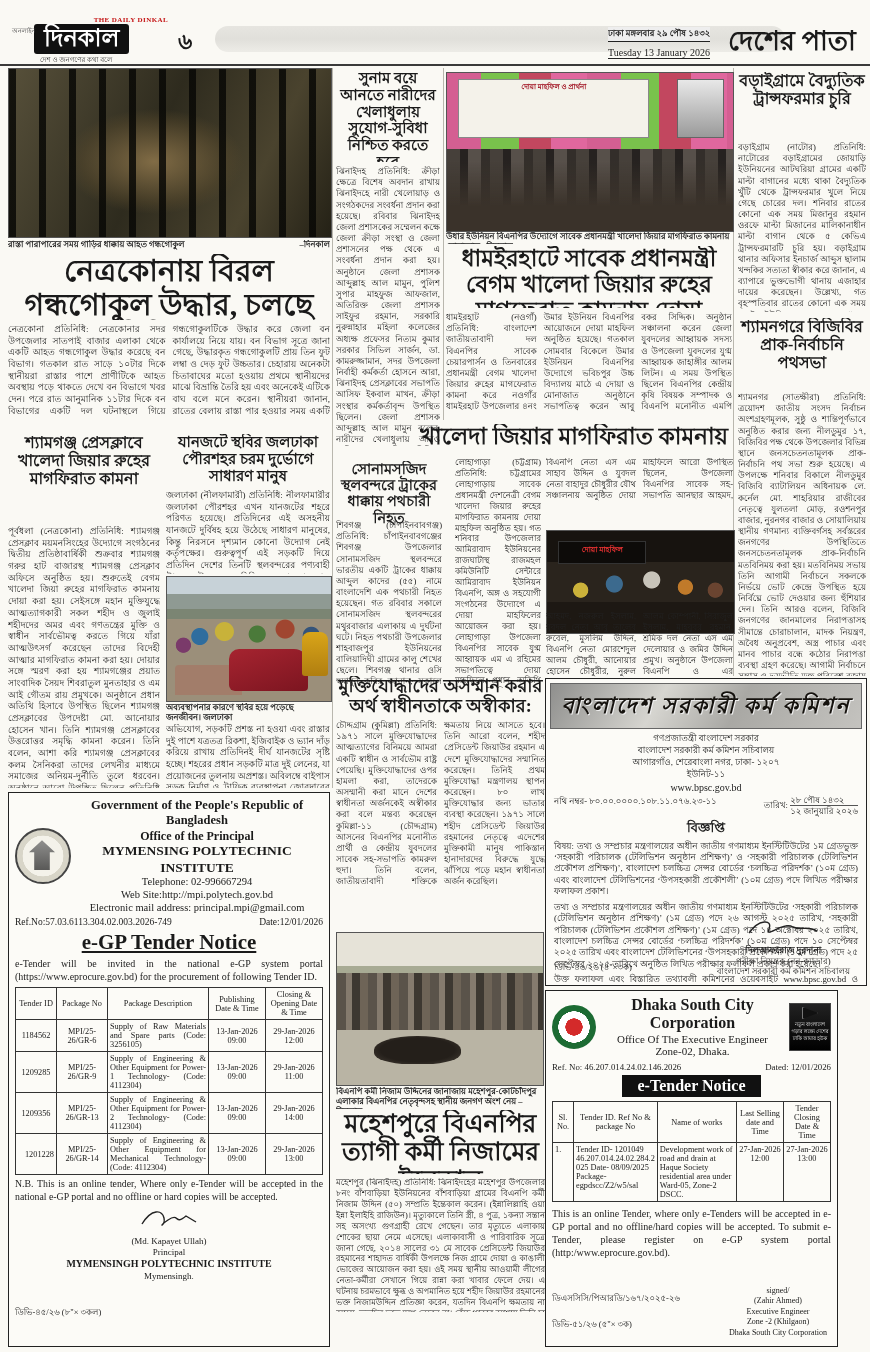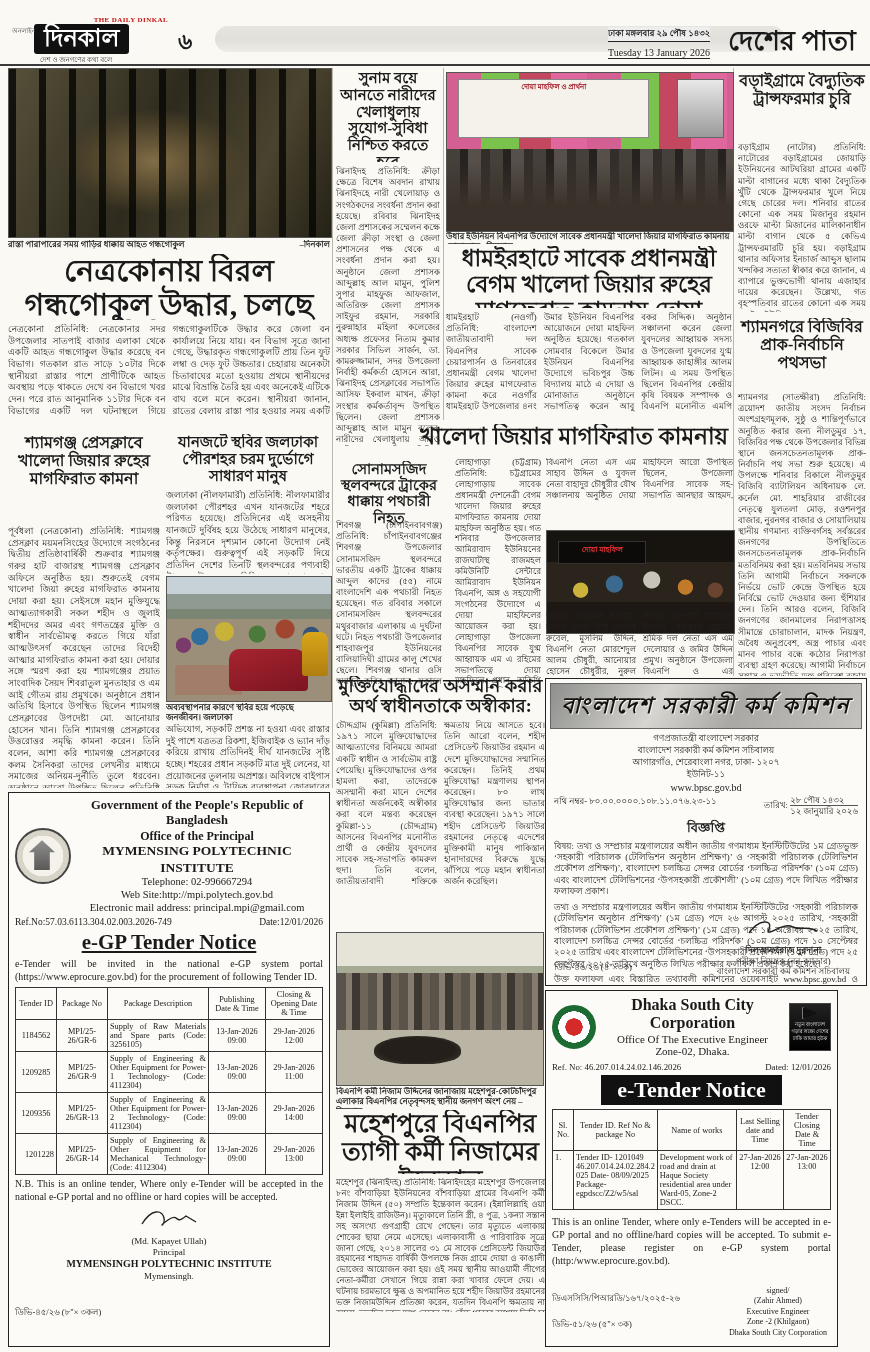--- a/index.html
+++ b/index.html
@@ -65,21 +65,21 @@
   .seal{width:52px;height:52px;border-radius:50%;border:2px solid #444;background:
      radial-gradient(circle at center,#f4f2ea 55%,#d8d5c8 56% 70%,#f4f2ea 71%);position:relative;flex:0 0 52px;}
   .seal:before{content:"";position:absolute;left:12px;top:10px;width:26px;height:30px;background:linear-gradient(180deg,#777,#333);clip-path:polygon(50% 0,100% 40%,80% 40%,80% 100%,20% 100%,20% 40%,0 40%);opacity:.8;}
   .dscc-logo{width:40px;height:40px;border-radius:50%;border:2px solid #1c6b33;background:radial-gradient(circle,#d42a2a 30%,#fff 31% 55%,#1c6b33 56%);}
   .stamp{width:40px;height:44px;background:linear-gradient(180deg,#222,#000);border:1px solid #444;color:#eee;font-size:5px;line-height:1.4;text-align:center;padding-top:2px;}
   .stamp:before{content:"";display:block;width:14px;height:10px;background:#111;border:1px solid #777;margin:1px auto 2px;clip-path:polygon(0 0,100% 50%,0 100%);}
   .sig-line{font-size:9px;line-height:1.25;text-align:center;}
   .bpsc-sign{background:linear-gradient(120deg,#8f8f8d,#d6d5d0 35%,#a9a8a4 60%,#c4c3bf);display:flex;align-items:center;justify-content:center;font-weight:bold;font-size:22px;color:#15120e;text-shadow:1px 1px 0 #eee;letter-spacing:2px;font-style:italic;}
   .dv{font-size:8.5px;}
   .refrow{display:flex;justify-content:space-between;font-size:9.5px;}
-  .etn-black{background:#111;color:#fff;font-weight:bold;font-size:22px;padding:2px 16px;display:inline-block;}
+  .etn-black{background:#111;color:#fff;font-weight:bold;font-size:16px;padding:2px 16px;display:inline-block;}
   .egp-title{font-size:21px;font-weight:bold;text-decoration:underline;text-align:center;}
 </style>
 </head>
 <body>
 
 <div class="page">
 
   <div class="abs mast">
     <div class="abs logo-wrap">
       <div class="logo-pre">অনলাইন</div>

